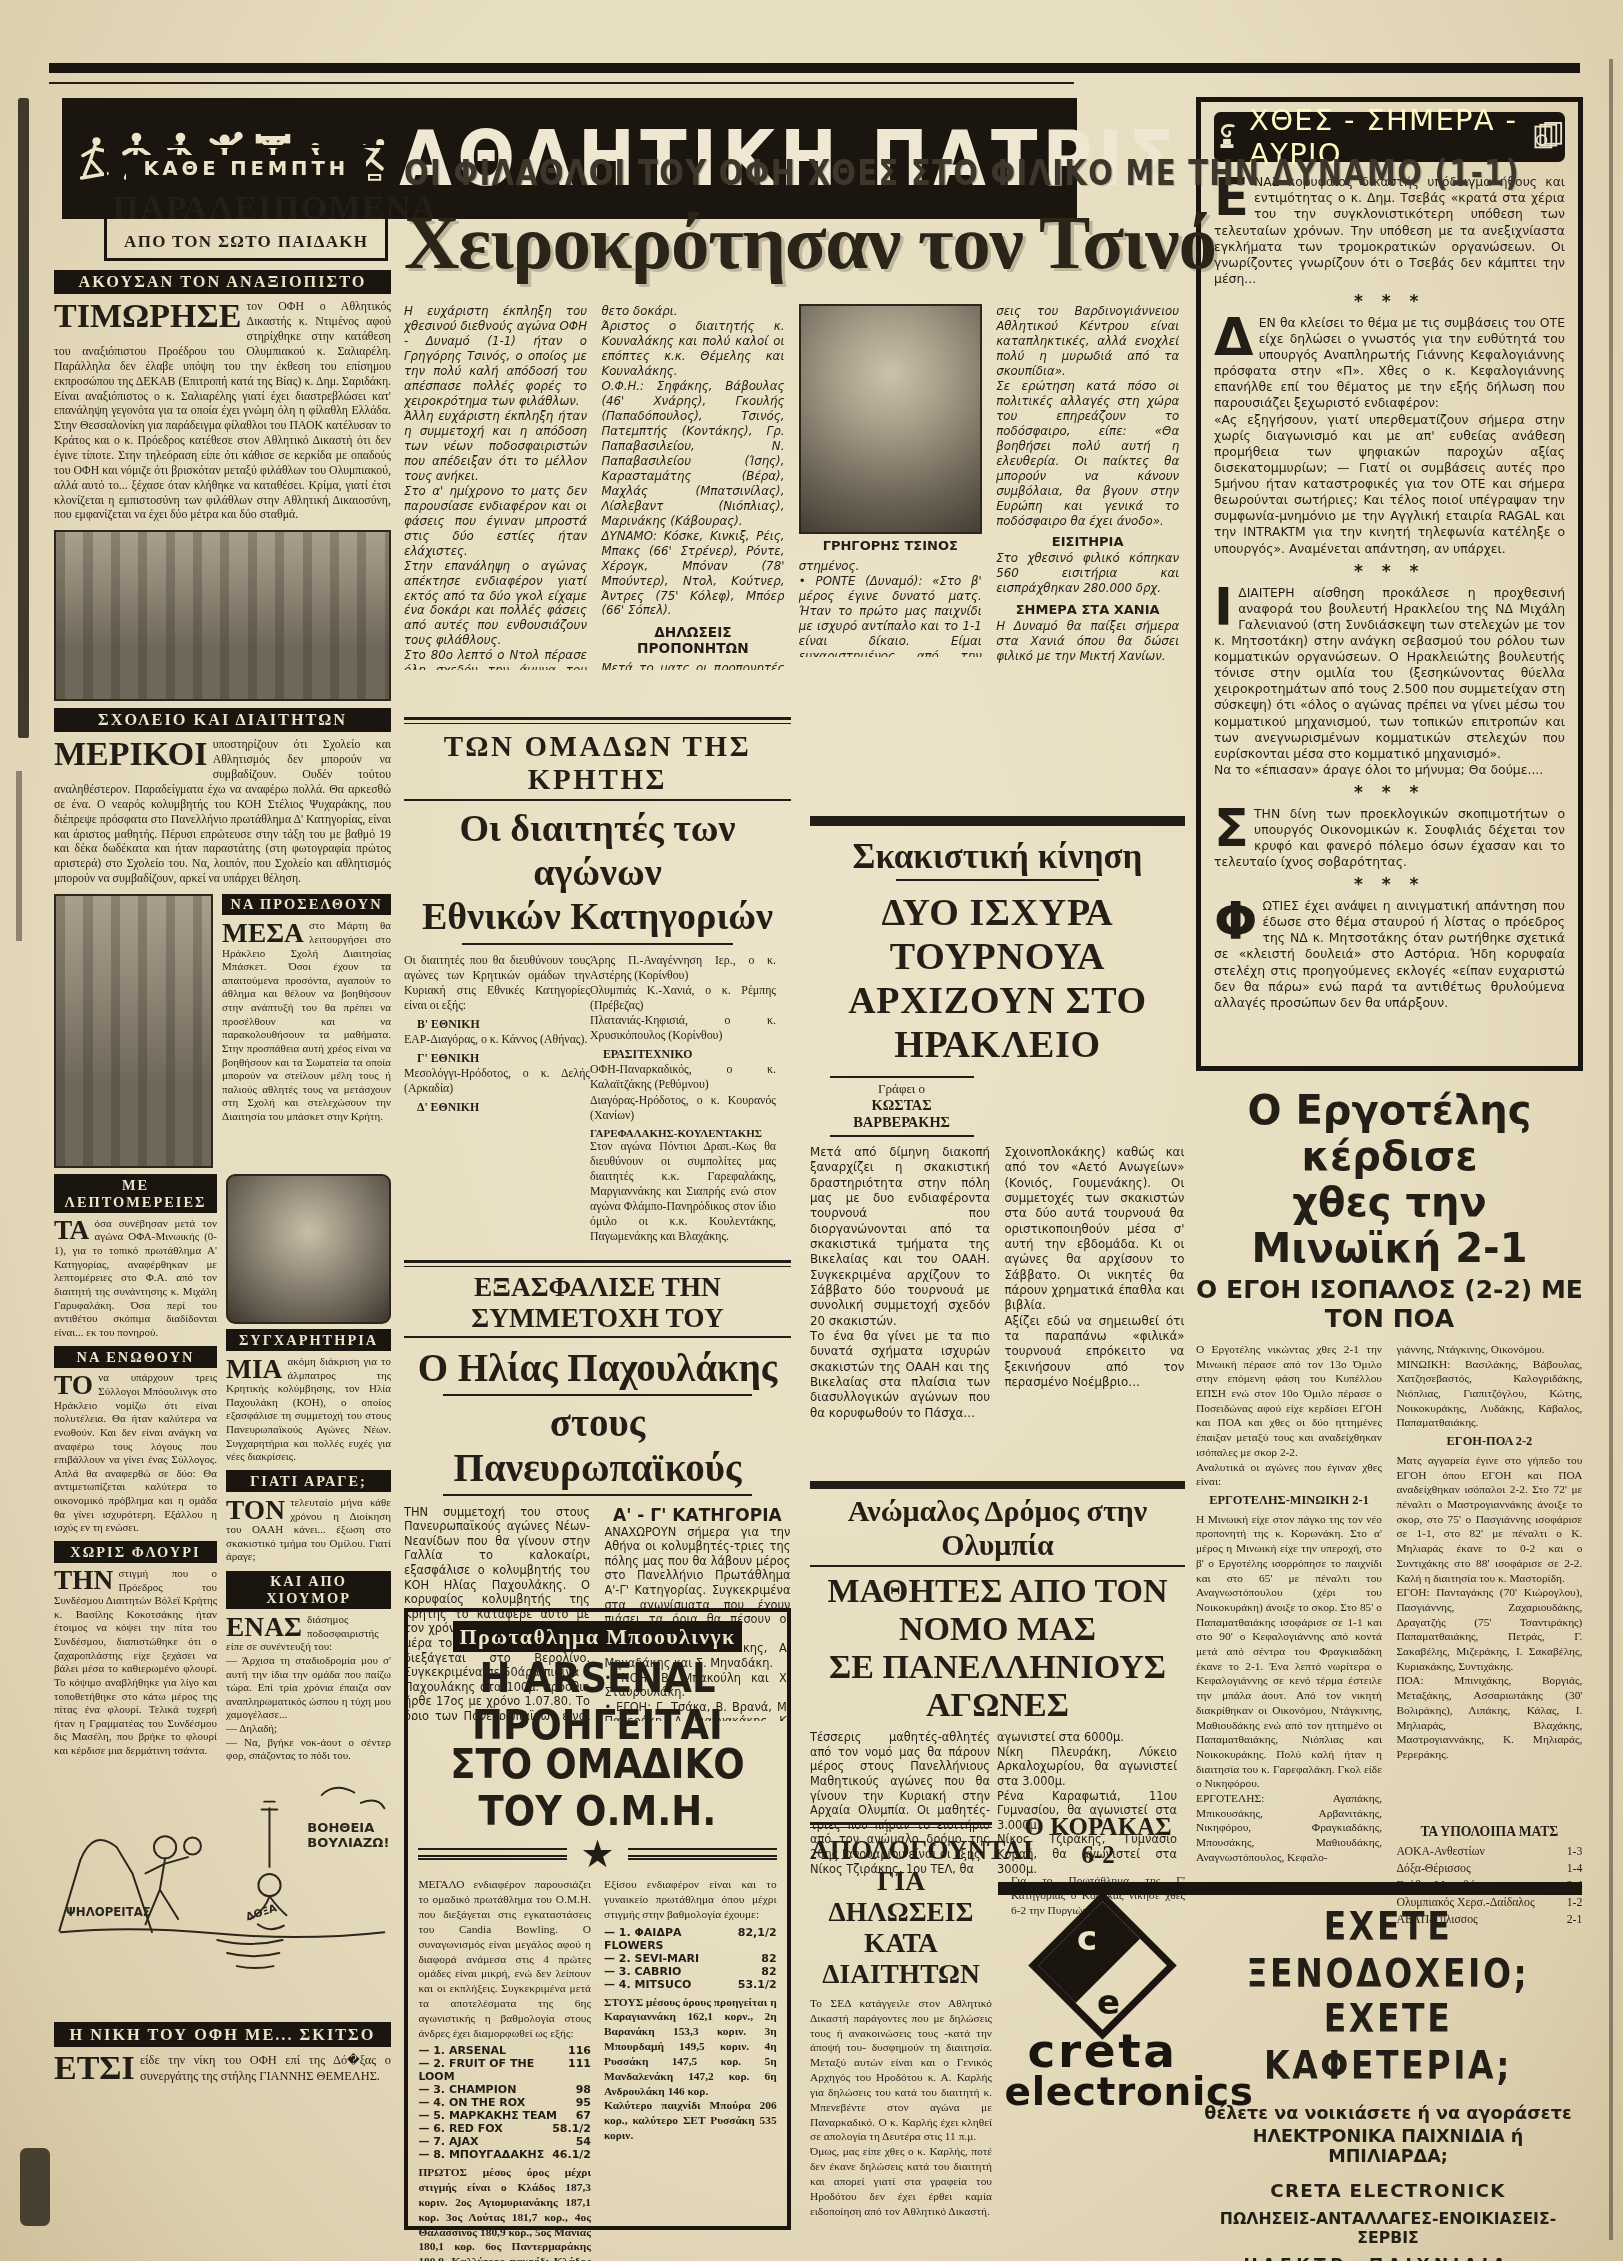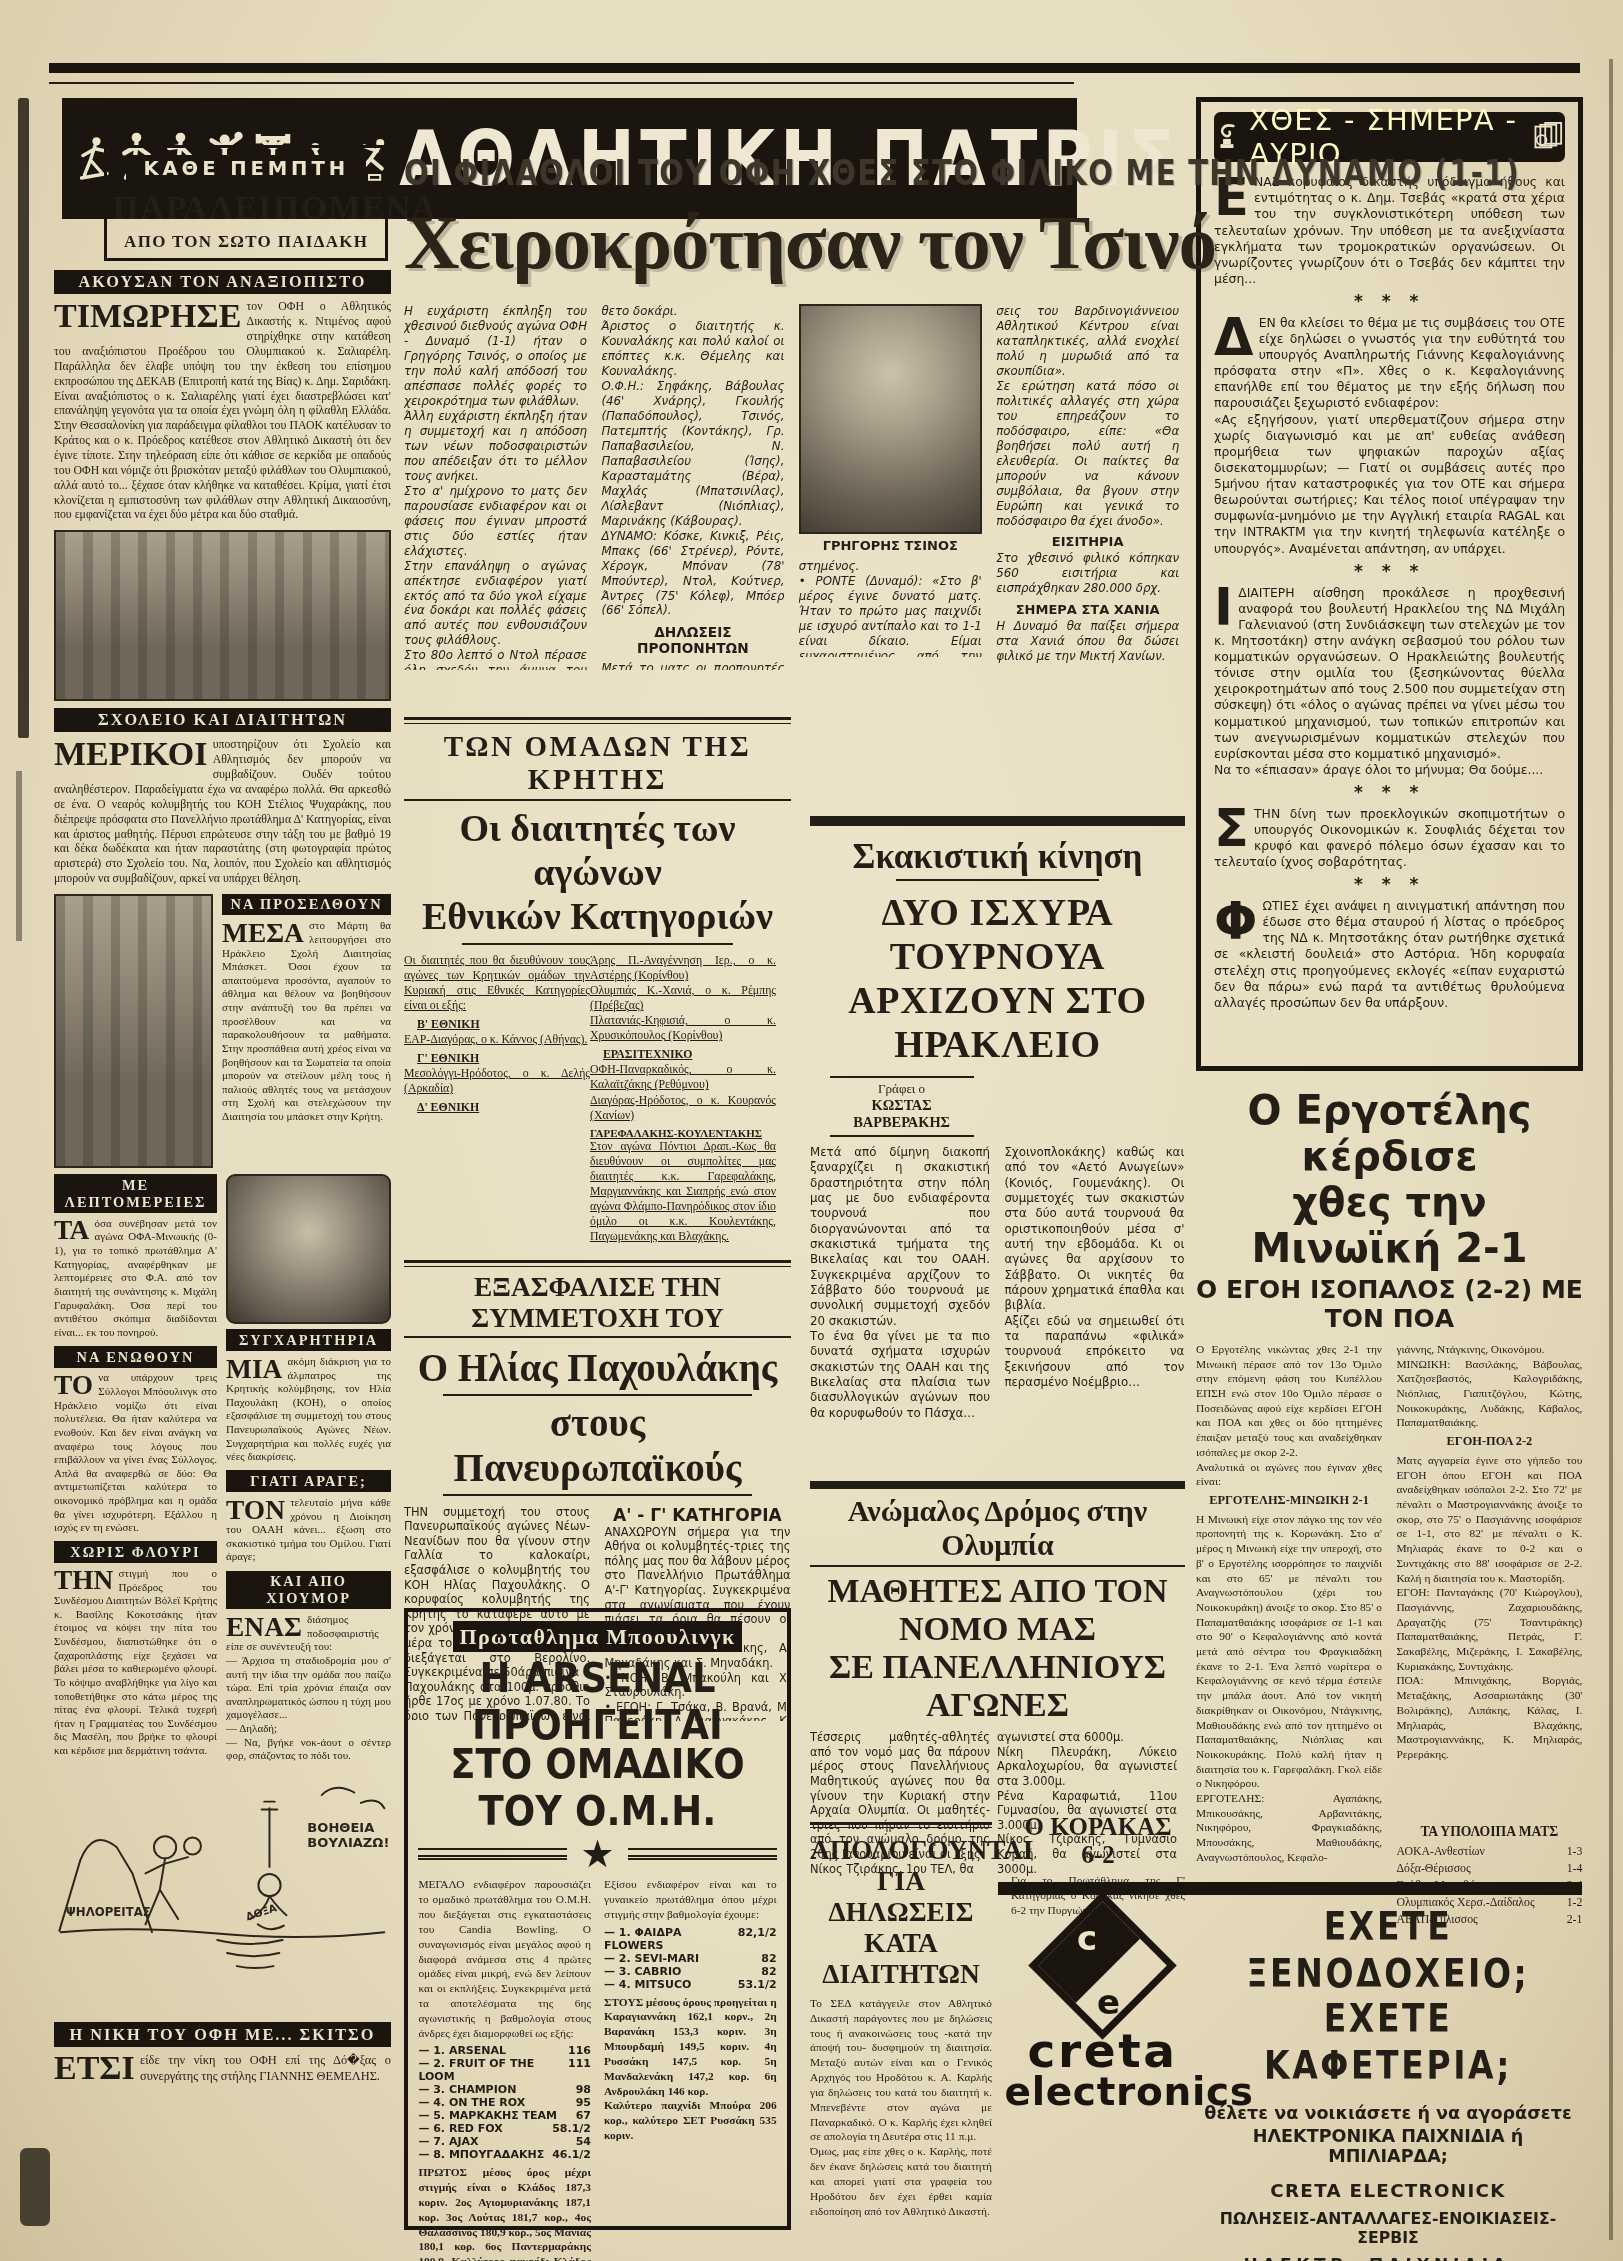--- a/index.html
+++ b/index.html
@@ -263,21 +263,21 @@
     </div>
   </div>
 
   <div class="abs" style="left:404px;top:717px;width:387px;">
     <div class="kickrule"></div>
     <div class="ser hl" style="text-align:center;font-size:29px;letter-spacing:2.6px;margin:6.5px 0 2.6px;">ΤΩΝ ΟΜΑΔΩΝ ΤΗΣ ΚΡΗΤΗΣ</div>
     <div style="border-top:2px solid #221d15;"></div>
     <div class="ser hl" style="text-align:center;font-size:38px;margin-top:5.2px;">Οι διαιτητές των αγώνων</div>
     <div class="ser hl" style="text-align:center;font-size:38px;">Εθνικών Κατηγοριών</div>
     <div style="border-top:2.6px solid #221d15;width:70%;margin:5.2px auto 7.8px;"></div>
-    <div style="display:flex;gap:0;text-decoration:underline;">
+    <div style="display:flex;gap:0;">
       <div style="width:186px;" class="clip">
         <div class="jp" style="font-size:11.8px;line-height:1.28;">Οι διαιτητές που θα διευθύνουν τους αγώνες των Κρητικών ομάδων την Κυριακή στις Εθνικές Κατηγορίες είναι οι εξής:</div>
         <div class="hl" style="font-size:11.8px;margin-top:3.9px;padding-left:13px;">Β' ΕΘΝΙΚΗ</div>
         <div class="ml jp" style="font-size:11.8px;line-height:1.28;">ΕΑΡ-Διαγόρας, ο κ. Κάννος (Αθήνας).</div>
         <div class="hl" style="font-size:11.8px;margin-top:3.9px;padding-left:13px;">Γ' ΕΘΝΙΚΗ</div>
         <div class="ml jp" style="font-size:11.8px;line-height:1.28;">Μεσολόγγι-Ηρόδοτος, ο κ. Δελής (Αρκαδία)</div>
         <div class="hl" style="font-size:11.8px;margin-top:3.9px;padding-left:13px;">Δ' ΕΘΝΙΚΗ</div>
       </div>
       <div style="width:186px;" class="clip">
         <div class="ml jp" style="font-size:11.8px;line-height:1.28;">Άρης Π.-Αναγέννηση Ιερ., ο κ. Αστέρης (Κορίνθου)

